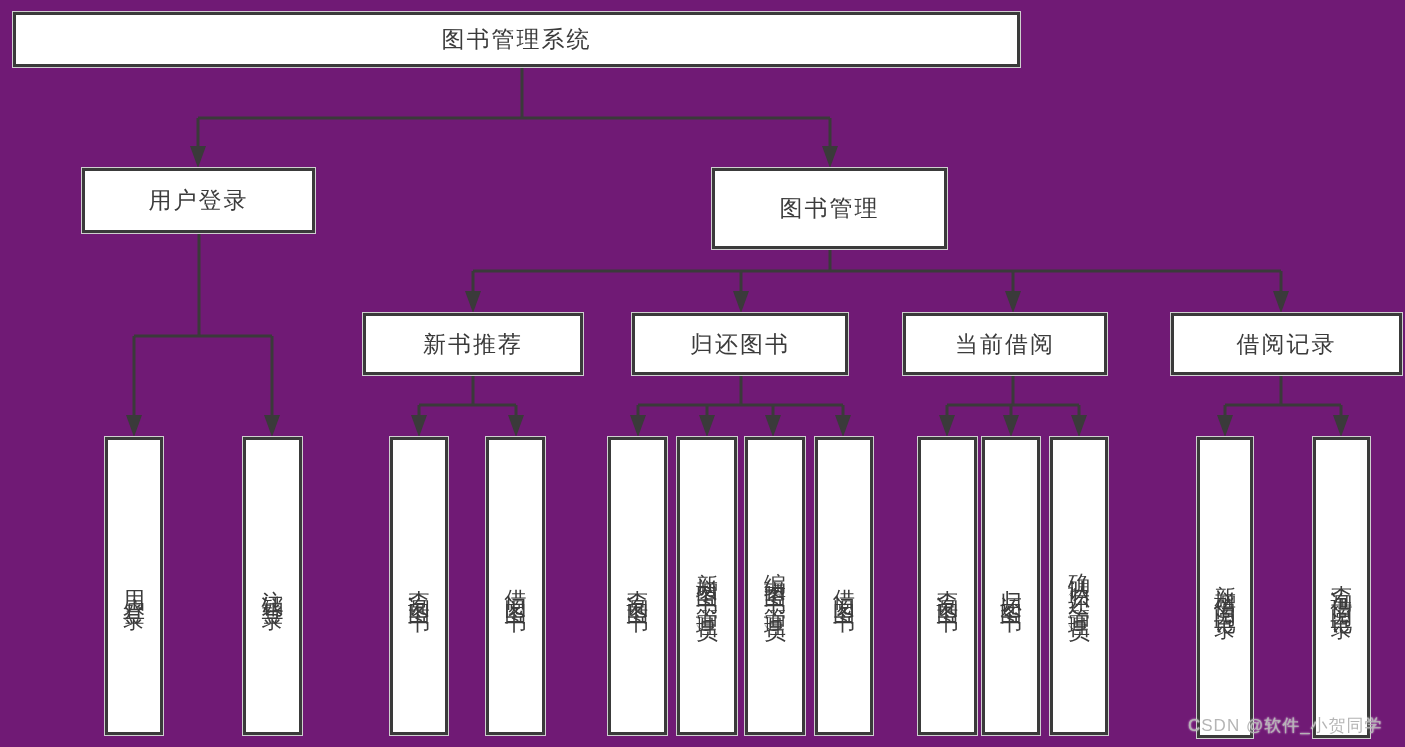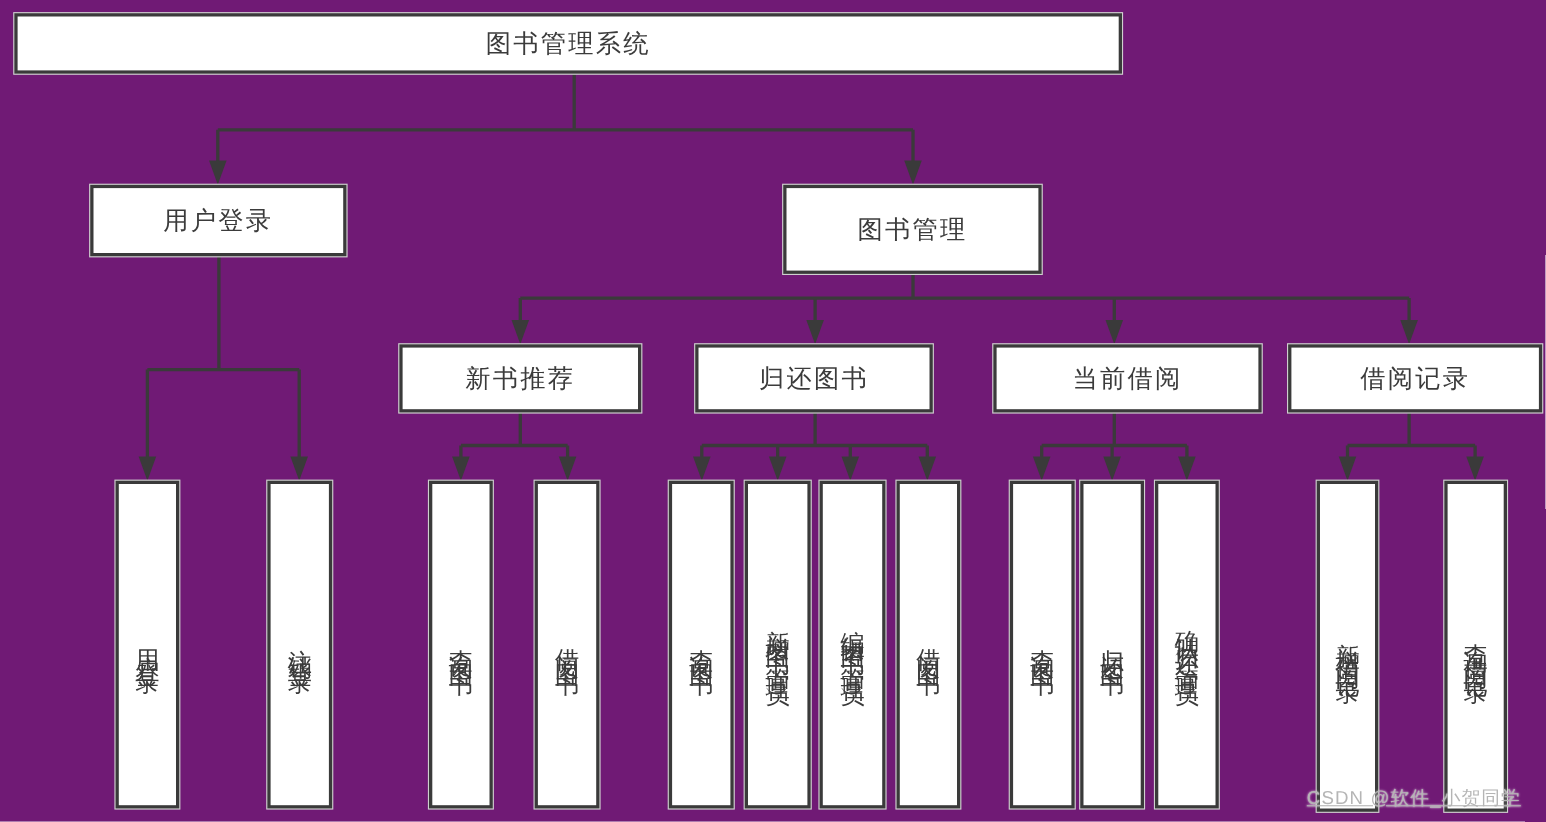--- a/index.html
+++ b/index.html
@@ -49,21 +49,20 @@
   .watermark {
     position: absolute;
     left: 1188px;
     top: 714px;
     font-size: 17px;
     letter-spacing: 1px;
     color: #b5b5b5;
     text-shadow: 0 0 2px #ffffff;
     white-space: nowrap;
     z-index: 5;
-    text-decoration: underline;
   }
 </style>
 </head>
 <body>
 
 <div class="canvas">
 
   <svg class="connectors" viewBox="0 0 1405 747" xmlns="http://www.w3.org/2000/svg">
     <g stroke="#3a3a3a" stroke-width="3" fill="none">
 
@@ -114,21 +113,21 @@
   <div class="hbox" style="left:712px;top:168px;width:235px;height:81px">
     <span>图书管理</span>
   </div>
 
   <div class="hbox" style="left:363px;top:313px;width:220px;height:62px">
     <span>新书推荐</span>
   </div>
   <div class="hbox" style="left:632px;top:313px;width:216px;height:62px">
     <span>归还图书</span>
   </div>
-  <div class="hbox" style="left:903px;top:313px;width:244px;height:62px">
+  <div class="hbox" style="left:903px;top:313px;width:204px;height:62px">
     <span>当前借阅</span>
   </div>
   <div class="hbox" style="left:1171px;top:313px;width:231px;height:62px">
     <span>借阅记录</span>
   </div>
 
   <div class="vbox" style="left:105px;top:437px;width:58px;height:298px">
     <span>用户登录</span>
   </div>
   <div class="vbox" style="left:243px;top:437px;width:59px;height:298px">

